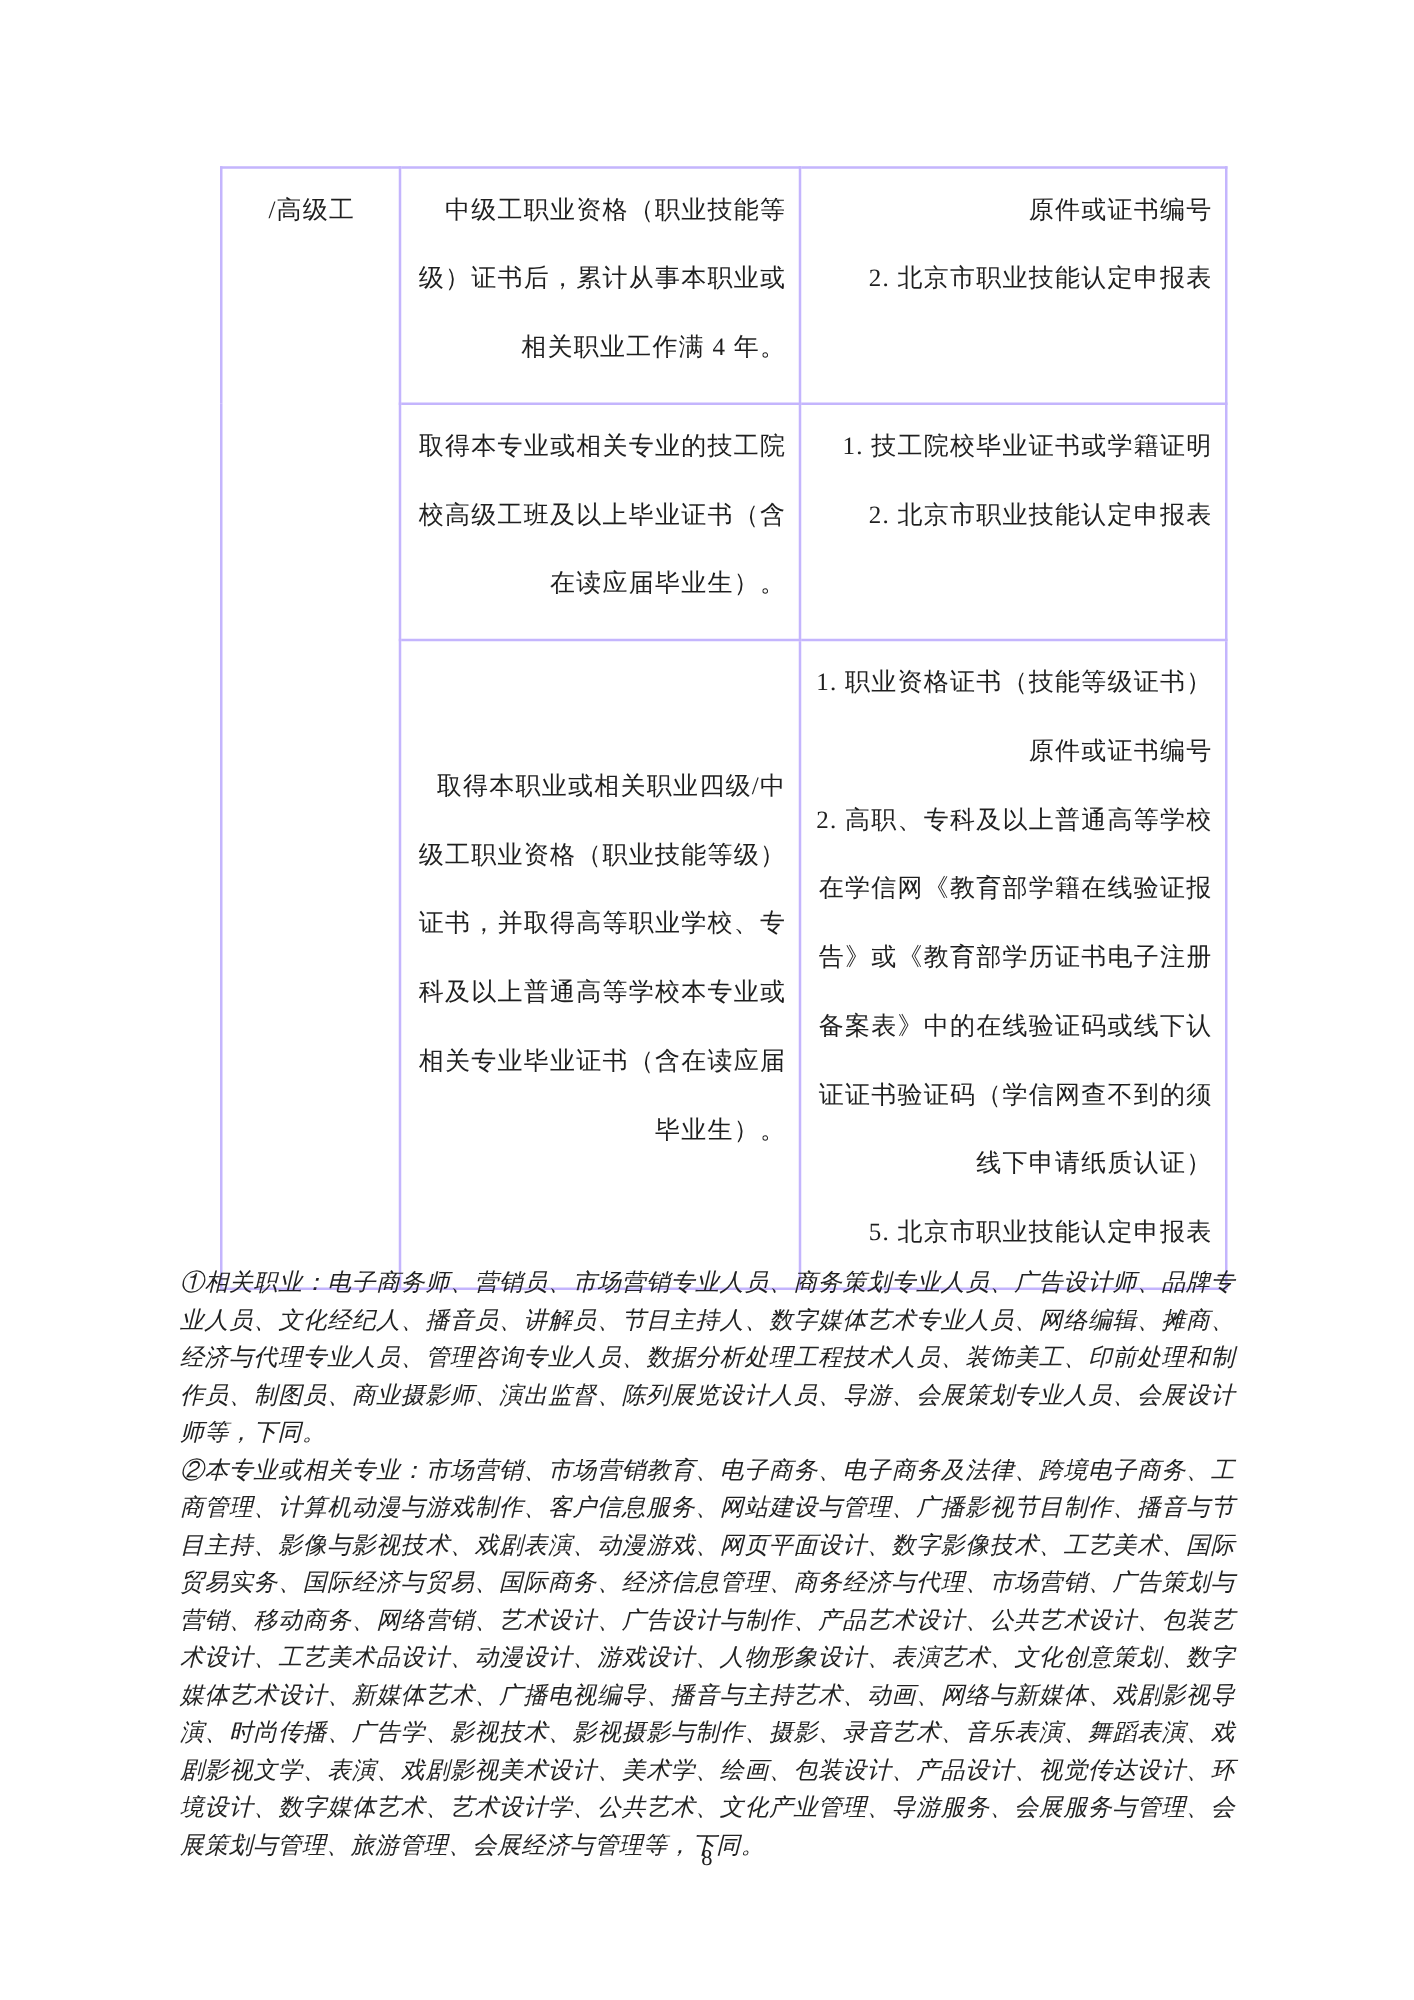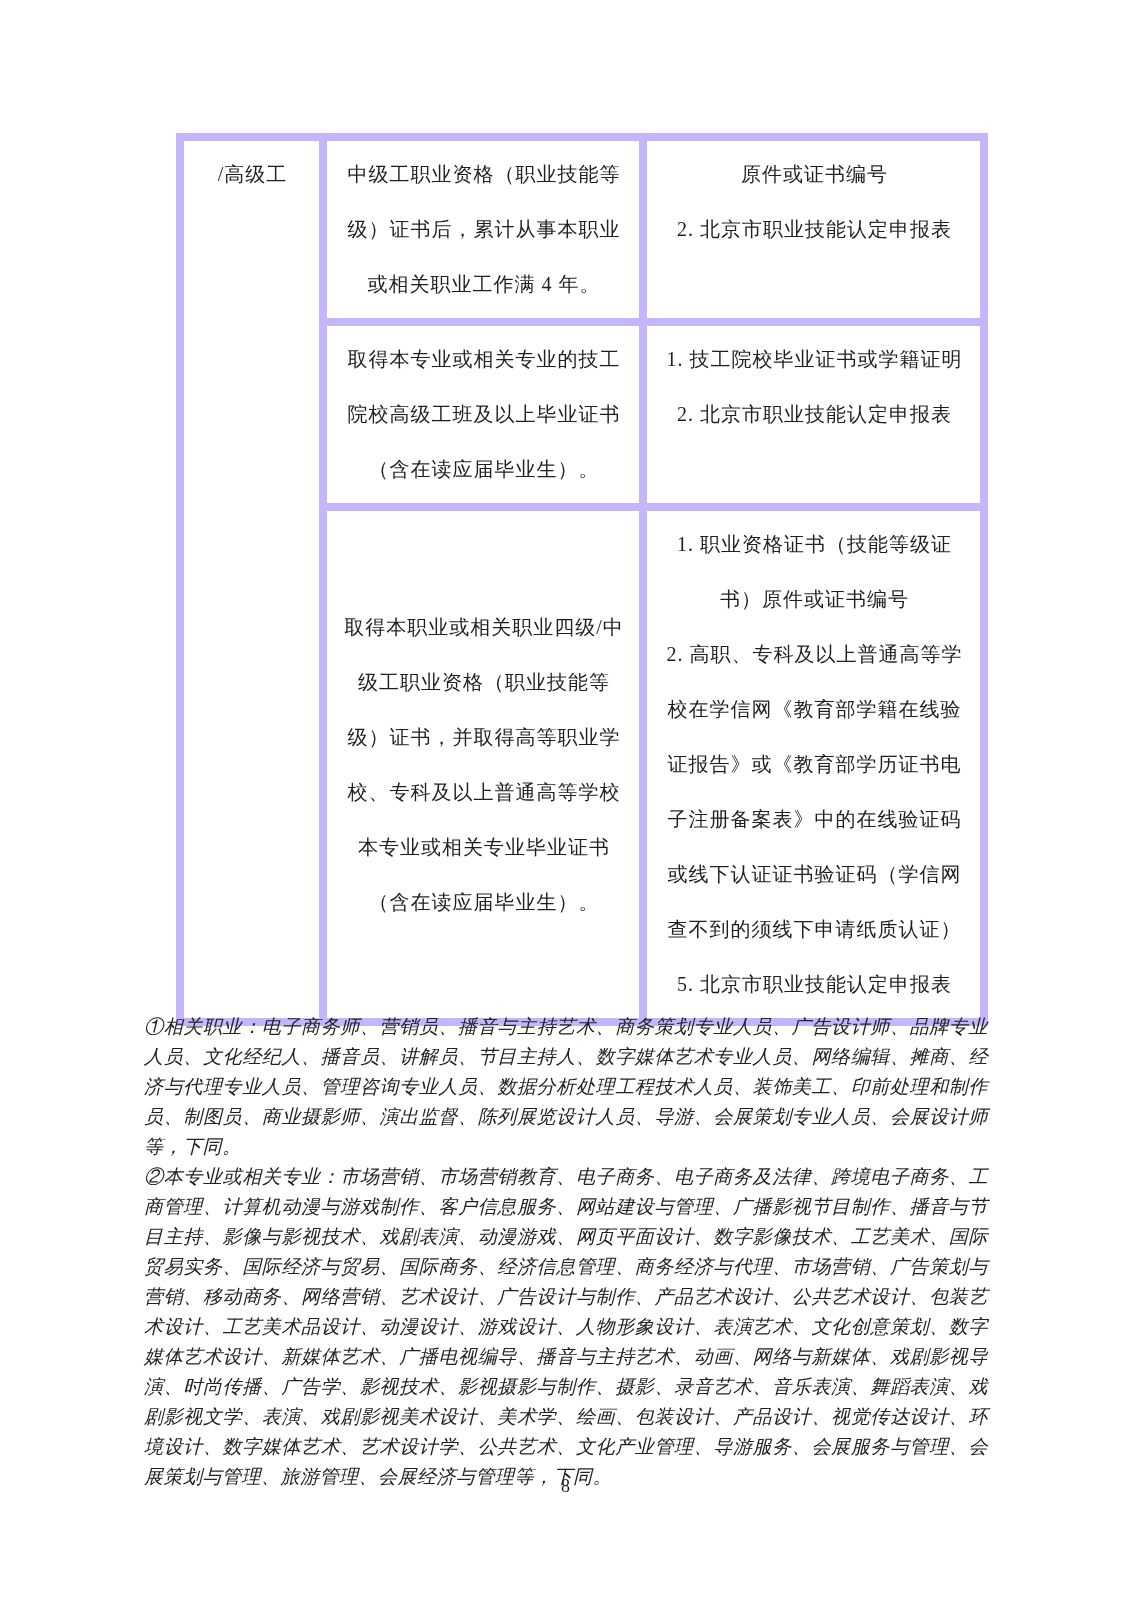--- a/index.html
+++ b/index.html
@@ -25,33 +25,33 @@
   }
   table.cert-table {
     border-collapse: collapse;
     table-layout: fixed;
     width: 804px;
     font-size: 20px;
     line-height: 55px;
     color: #1f1f1f;
   }
   table.cert-table td {
-    border: 8px solid #c4b5fd;
+    border: 2px solid #c4b5fd;
     vertical-align: top;
-    padding: 6px 10px 6px 12px;
+    padding: 6px 10px 16px 12px;
     letter-spacing: 1px;
   }
   td.col-level   { width: 143px; text-align: center; padding-top: 4px; }
   td.col-cond    { width: 320px; }
   td.col-mat     { width: 341px; }
   tr.row-1 { height: 179px; }
   tr.row-2 { height: 170px; }
   tr.row-3 { height: 513px; }
   tr.row-3 td.col-cond { vertical-align: middle; margin-left: 12px; }
-  .cell-par { margin: 0; text-align: center; }
+  .cell-par { margin: 0; text-align: right; }
 
   
   .footnotes {
     position: absolute;
     left: 144px;
     top: 1012px;
     width: 844px;
     font-size: 19px;
     line-height: 30px;
     font-style: italic;            
@@ -108,19 +108,19 @@
           <p class="cell-par">1. 职业资格证书（技能等级证书）原件或证书编号</p>
           <p class="cell-par">2. 高职、专科及以上普通高等学校在学信网《教育部学籍在线验证报告》或《教育部学历证书电子注册备案表》中的在线验证码或线下认证证书验证码（学信网查不到的须线下申请纸质认证）</p>
           <p class="cell-par">5. 北京市职业技能认定申报表</p>
         </td>
       </tr>
     </tbody>
       </table>
   </div>
 
   <div class="footnotes">
-    <p class="footnote"><span class="fn-label">①相关职业：</span><span>电子商务师、营销员、播音与主持艺术、商务策划专业人员、广告设计师、品牌专业人员、文化经纪人、播音员、讲解员、节目主持人、数字媒体艺术专业人员、网络编辑、摊商、经济与代理专业人员、管理咨询专业人员、数据分析处理工程技术人员、装饰美工、印前处理和制作员、制图员、商业摄影师、演出监督、陈列展览设计人员、导游、会展策划专业人员、会展设计师等，下同。</span></p>
+    <p class="footnote"><span class="fn-label">①相关职业：</span><span>电子商务师、营销员、市场营销专业人员、商务策划专业人员、广告设计师、品牌专业人员、文化经纪人、播音员、讲解员、节目主持人、数字媒体艺术专业人员、网络编辑、摊商、经济与代理专业人员、管理咨询专业人员、数据分析处理工程技术人员、装饰美工、印前处理和制作员、制图员、商业摄影师、演出监督、陈列展览设计人员、导游、会展策划专业人员、会展设计师等，下同。</span></p>
     <p class="footnote"><span class="fn-label">②本专业或相关专业：</span><span>市场营销、市场营销教育、电子商务、电子商务及法律、跨境电子商务、工商管理、计算机动漫与游戏制作、客户信息服务、网站建设与管理、广播影视节目制作、播音与节目主持、影像与影视技术、戏剧表演、动漫游戏、网页平面设计、数字影像技术、工艺美术、国际贸易实务、国际经济与贸易、国际商务、经济信息管理、商务经济与代理、市场营销、广告策划与营销、移动商务、网络营销、艺术设计、广告设计与制作、产品艺术设计、公共艺术设计、包装艺术设计、工艺美术品设计、动漫设计、游戏设计、人物形象设计、表演艺术、文化创意策划、数字媒体艺术设计、新媒体艺术、广播电视编导、播音与主持艺术、动画、网络与新媒体、戏剧影视导演、时尚传播、广告学、影视技术、影视摄影与制作、摄影、录音艺术、音乐表演、舞蹈表演、戏剧影视文学、表演、戏剧影视美术设计、美术学、绘画、包装设计、产品设计、视觉传达设计、环境设计、数字媒体艺术、艺术设计学、公共艺术、文化产业管理、导游服务、会展服务与管理、会展策划与管理、旅游管理、会展经济与管理等，下同。</span></p>
   </div>
 
   <div class="page-number">8</div>
 
 </div>
 
 </body></html>

